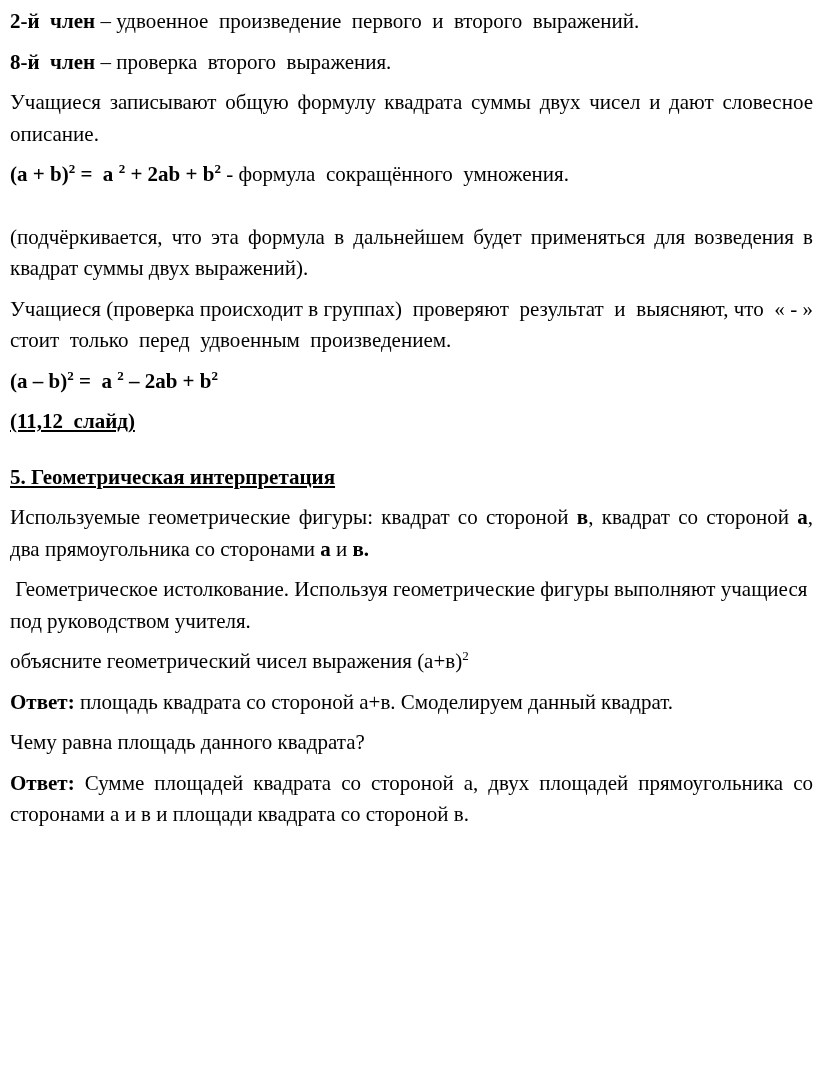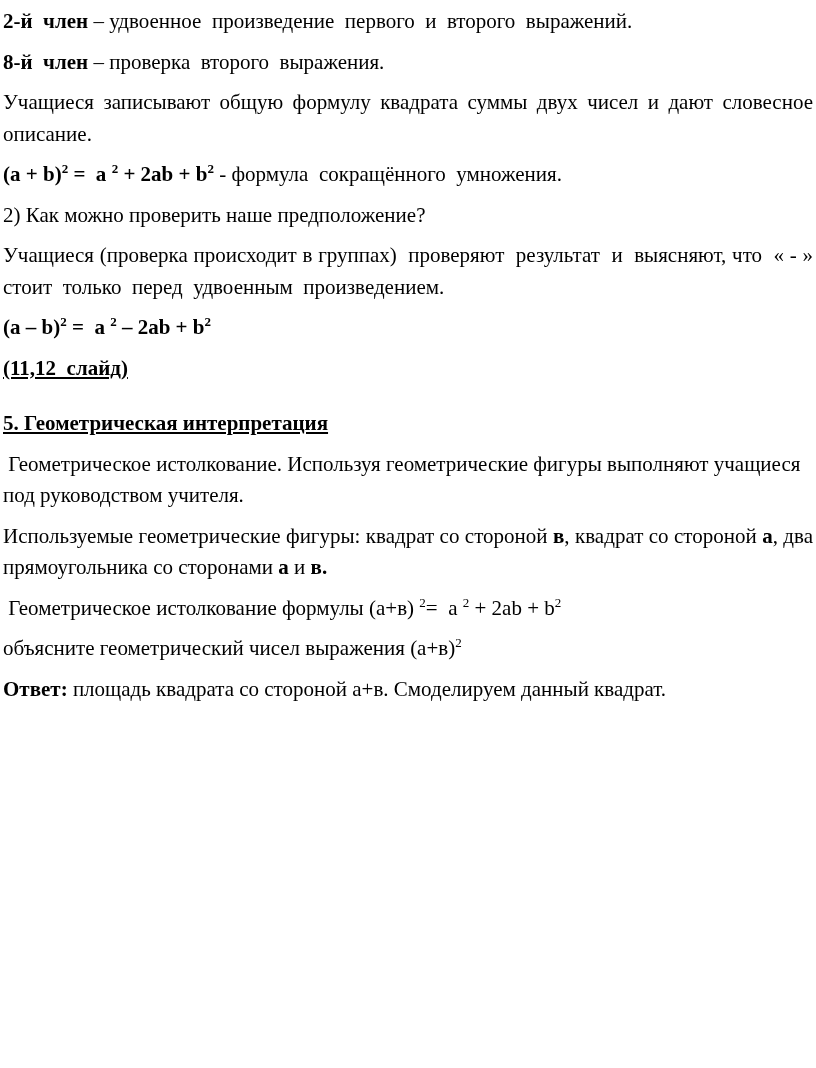--- a/index.html
+++ b/index.html
@@ -9,21 +9,21 @@
     box-sizing: border-box;
     padding: 6px 3px 0 2px;
     overflow: hidden;
     background: #ffffff;
     font-family: "Liberation Serif", "DejaVu Serif", serif;
     font-size: 21px;
     line-height: 1.5;
     color: #000000;
   }
   .para {
-    margin: 0 0 9px 1px;
+    margin: 0 0 9px 8px;
     white-space: pre-wrap;
     font-family: Liberation Serif, serif;
   }
   .para.justify { text-align: justify; }
   .para.mt-lg { margin-top: 31px; }
   .para.mt-md { margin-top: 24px; }
   .run { }
   .bold { font-weight: bold; }
   .underline { text-decoration: underline; }
   sup.run {
@@ -33,23 +33,24 @@
   }
 </style>
 </head>
 <body>
 
 <div class="page">
     <p class="para"><span class="run bold">2-й  член</span><span class="run"> – удвоенное  произведение  первого  и  второго  выражений.</span></p>
     <p class="para"><span class="run bold">8-й  член</span><span class="run"> – проверка  второго  выражения.</span></p>
     <p class="para justify"><span class="run">Учащиеся записывают общую формулу квадрата суммы двух чисел и дают словесное описание.</span></p>
     <p class="para"><span class="run bold">(a + b)</span><sup class="run bold">2</sup><span class="run bold"> =  a </span><sup class="run bold">2</sup><span class="run bold"> + 2ab + b</span><sup class="run bold">2</sup><span class="run"> - формула  сокращённого  умножения.</span></p>
-    <p class="para"><span class="run">2) Как можно проверить наше предположение?</span></p>
+    <p class="para justify mt-lg"><span class="run">(подчёркивается, что эта формула в дальнейшем будет применяться для возведения в квадрат суммы двух выражений).</span></p>
     <p class="para justify"><span class="run">Учащиеся (проверка происходит в группах)  проверяют  результат  и  выясняют, что  « - »  стоит  только  перед  удвоенным  произведением.</span></p>
     <p class="para"><span class="run bold">(a – b)</span><sup class="run bold">2</sup><span class="run bold"> =  a </span><sup class="run bold">2</sup><span class="run bold"> – 2ab + b</span><sup class="run bold">2</sup></p>
     <p class="para"><span class="run bold underline">(11,12  слайд)</span></p>
     <p class="para mt-md"><span class="run bold underline">5. Геометрическая интерпретация</span></p>
+    <p class="para justify"><span class="run">Используемые геометрические фигуры: квадрат со стороной </span><span class="run bold">в</span><span class="run">, квадрат со стороной </span><span class="run bold">а</span><span class="run">, два прямоугольника со сторонами </span><span class="run bold">а</span><span class="run"> и </span><span class="run bold">в.</span></p>
     <p class="para"><span class="run"> Геометрическое истолкование. Используя геометрические фигуры выполняют учащиеся под руководством учителя.</span></p>
-    <p class="para justify"><span class="run">Используемые геометрические фигуры: квадрат со стороной </span><span class="run bold">в</span><span class="run">, квадрат со стороной </span><span class="run bold">а</span><span class="run">, два прямоугольника со сторонами </span><span class="run bold">а</span><span class="run"> и </span><span class="run bold">в.</span></p>
-    <p class="para"><span class="run"> Геометрическое истолкование формулы (а+в) </span><sup class="run">2</sup><span class="run">=  a </span><sup class="run">2</sup><span class="run"> + 2ab + b</span><sup class="run">2</sup></p>
     <p class="para"><span class="run">объясните геометрический чисел выражения (а+в)</span><sup class="run">2</sup></p>
     <p class="para"><span class="run bold">Ответ:</span><span class="run"> площадь квадрата со стороной а+в. Смоделируем данный квадрат.</span></p>
+    <p class="para"><span class="run">Чему равна площадь данного квадрата?</span></p>
+    <p class="para justify"><span class="run bold">Ответ:</span><span class="run"> Сумме площадей квадрата со стороной а, двух площадей прямоугольника со сторонами а и в и площади квадрата со стороной в.</span></p>
   </div>
 
 </body></html>

